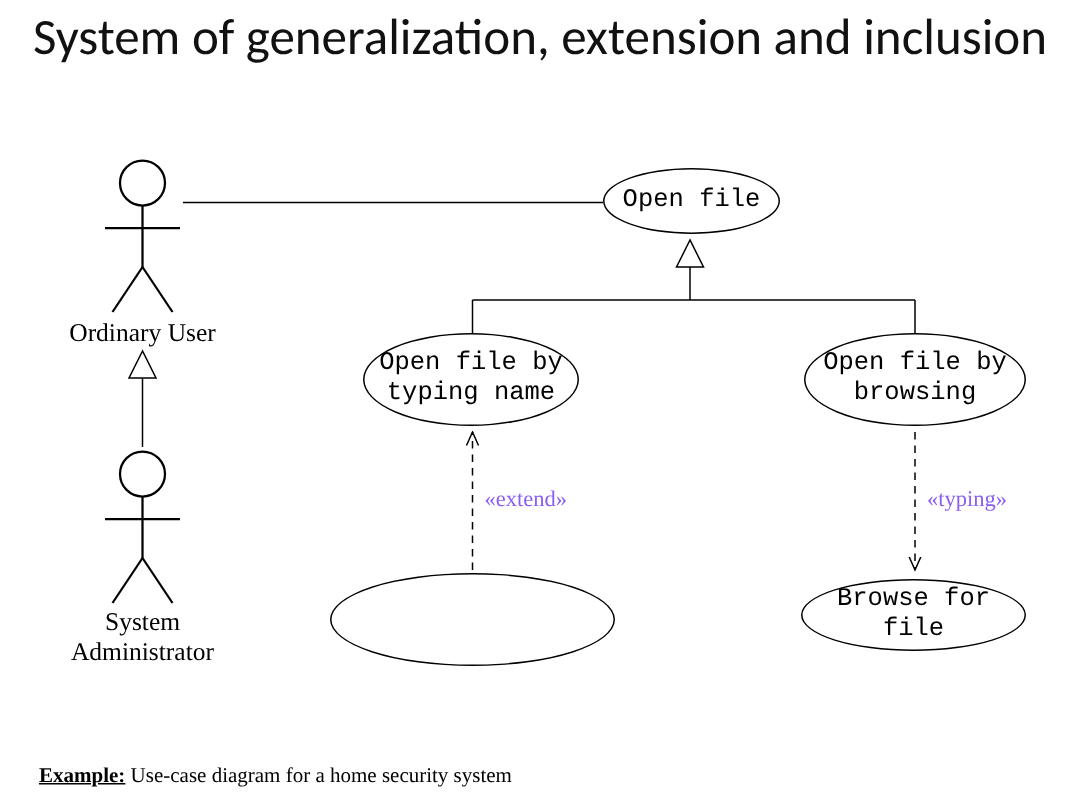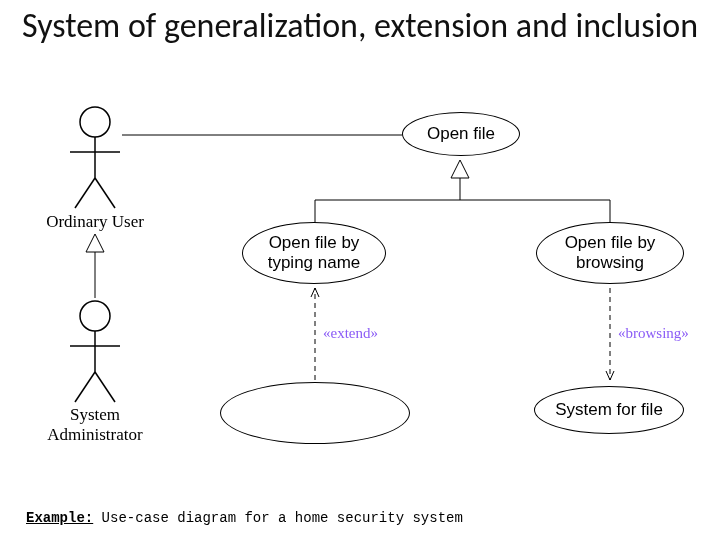--- a/index.html
+++ b/index.html
@@ -43,37 +43,37 @@
   }
   .oval {
     position: absolute;
     border: 1px solid #000;
     border-radius: 50%;
     background: #fff;
     display: flex;
     align-items: center;
     justify-content: center;
     text-align: center;
-    font-family: Liberation Sans, sans-serif;
+    font-family: Liberation Mono, monospace;
     font-size: 17px;
     line-height: 1.15;
     padding: 0 8px;
     box-sizing: border-box;
   }
   .stereotype {
     position: absolute;
     font-family: "Times New Roman", serif;
     font-size: 15px;
     color: #8b5cf6;
   }
   .footer {
     position: absolute;
     left: 26px;
     bottom: 14px;
-    font-family: Liberation Mono, monospace;
+    font-family: Liberation Serif, serif;
     font-size: 14px;
     color: #000;
   }
   .footer .bold {
     font-weight: 700;
     text-decoration: underline;
   }
 </style>
 </head>
 <body>
@@ -148,24 +148,24 @@
         <span>browsing</span>
       </div>
     </div>
 
     <div class="oval" style="left:190px;top:282px;width:190px;height:62px">
       <div>
         <br>
       </div>
     </div>
 
-    <div class="oval" style="left:504px;top:286px;width:150px;height:48px">System for file</div>
+    <div class="oval" style="left:504px;top:286px;width:150px;height:48px">Browse for file</div>
 
     <div class="stereotype" style="left:293px;top:225px">«extend»</div>
-    <div class="stereotype" style="left:588px;top:225px">«browsing»</div>
+    <div class="stereotype" style="left:588px;top:225px">«typing»</div>
 
   </div>
 
   <div class="footer">
     <span class="bold">Example:</span><span> Use-case diagram for a home security system</span>
   </div>
 
 </div>
 
 </body></html>

